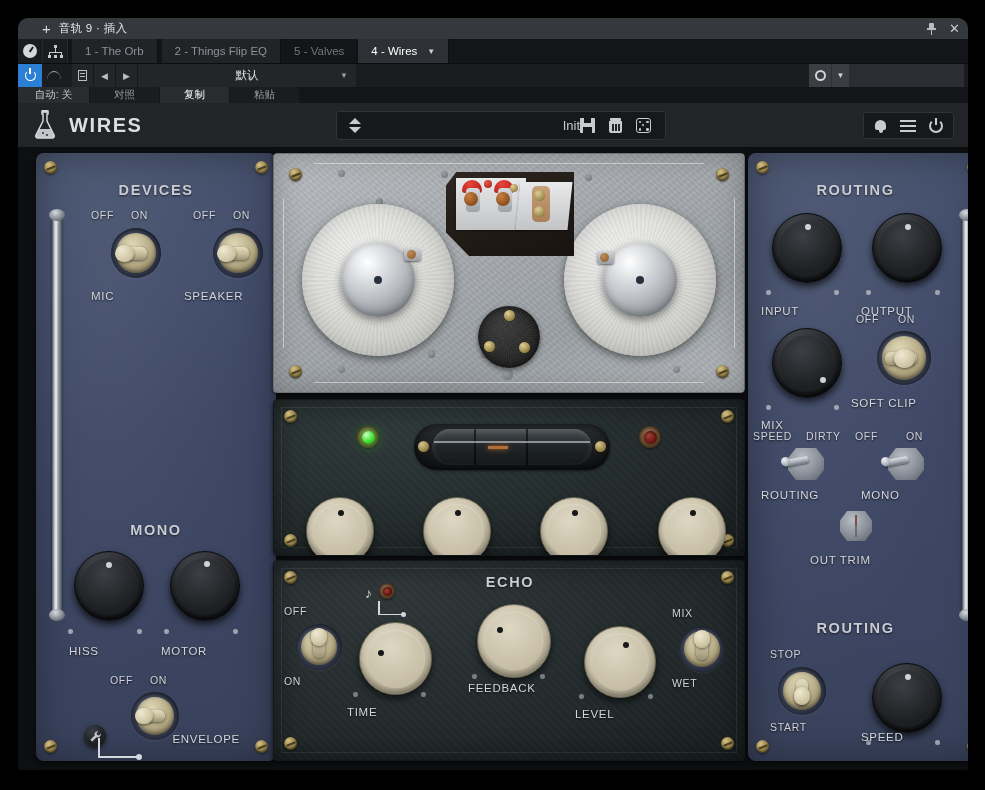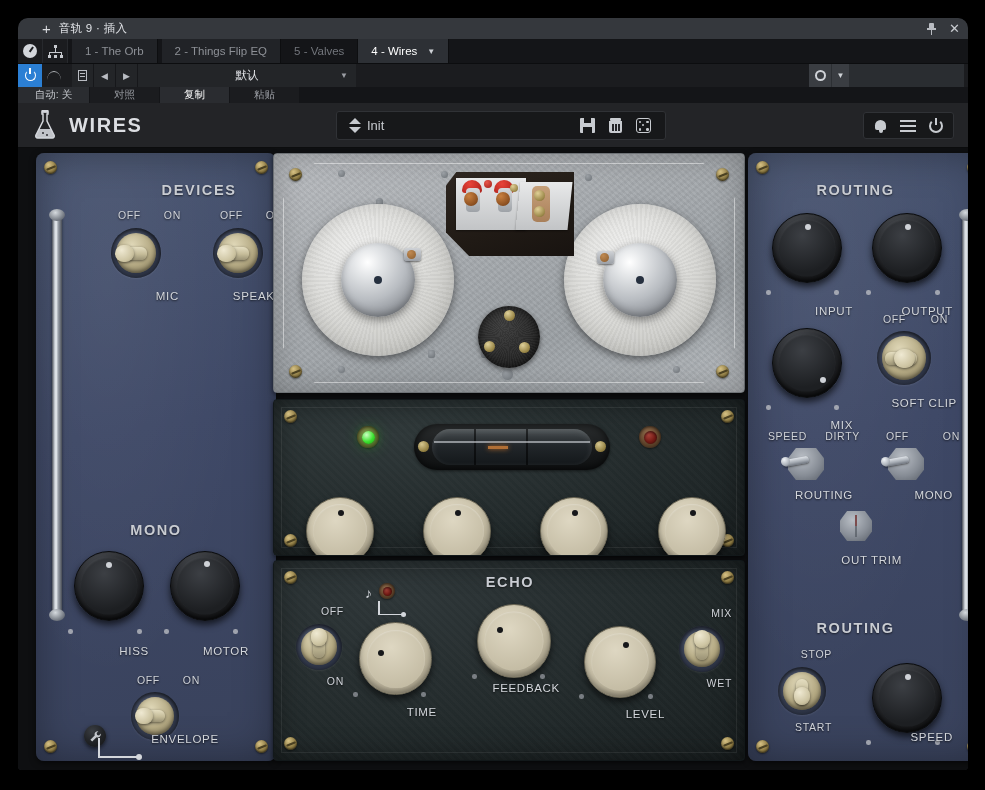--- a/index.html
+++ b/index.html
@@ -135,21 +135,21 @@
   .brand-name { color:#dcdee2; font-size:20px; font-weight:bold; letter-spacing:1.6px;}
 
   #preset-widget {
     position:absolute; left:318px; top:8px; width:330px; height:29px;
     background:#17181a; border:1px solid #303236; border-radius:3px;
     display:flex; align-items:center;
   }
   .spinner { width:24px; display:flex; flex-direction:column; align-items:center; justify-content:center; gap:3px; margin-left:6px;}
   .tri-up { width:0;height:0;border-left:6px solid transparent;border-right:6px solid transparent;border-bottom:6px solid #c8cbd0;}
   .tri-dn { width:0;height:0;border-left:6px solid transparent;border-right:6px solid transparent;border-top:6px solid #c8cbd0;}
-  #plugin-preset-name { flex:1; text-align:left; color:#c6c9ce; font-size:13px; }
+  #plugin-preset-name { flex:1; text-align:right; color:#c6c9ce; font-size:13px; }
   .pbtns { display:flex; align-items:center; gap:14px; padding-right:14px;}
   .floppy { width:15px;height:15px;background:#c8cbd0;position:relative;border-radius:1px;}
   .floppy:before{content:"";position:absolute;left:4px;top:0;width:7px;height:5px;background:#17181a;}
   .floppy:after{content:"";position:absolute;left:3px;bottom:0;width:9px;height:6px;background:#17181a;}
   .trash { width:13px;height:15px;position:relative;}
   .trash:before{content:"";position:absolute;left:0;top:3px;width:13px;height:12px;background:#c8cbd0;border-radius:0 0 2px 2px;}
   .trash:after{content:"";position:absolute;left:1px;top:0px;width:11px;height:2.5px;background:#c8cbd0;border-radius:1px;}
   .trash i{position:absolute;left:3px;top:6px;width:1.5px;height:7px;background:#232427;box-shadow:3px 0 0 #232427,6px 0 0 #232427;z-index:2;}
   .dice { width:15px;height:15px;border:1.6px solid #c8cbd0;border-radius:3px;position:relative;}
   .dice i{position:absolute;width:2.6px;height:2.6px;background:#c8cbd0;border-radius:50%;}
@@ -201,21 +201,21 @@
   }
   .rod-cap { position:absolute; width:16px;height:12px;border-radius:50%;
     background:radial-gradient(ellipse at 40% 30%,#d5dade,#6d737c 70%,#3d4149);}
 
   .sec-title {
     position:absolute; color:#c9ccd2; font-size:14.5px; font-weight:bold;
     letter-spacing:1.6px; text-align:center; text-shadow:0 1px 2px rgba(0,0,0,.6);
   }
   .lbl {
     position:absolute; color:#d3d6db; font-size:11.5px; letter-spacing:.7px;
-    text-align:right; text-shadow:0 1px 2px rgba(0,0,0,.7);
+    text-align:left; text-shadow:0 1px 2px rgba(0,0,0,.7);
   }
   .lbl.sm { font-size:10.5px; color:#cfd2d8; }
 
   
   .knob-black {
     position:absolute; border-radius:50%;
     background:
       radial-gradient(circle at 38% 24%, #4a4d52 0%, #2a2c30 38%, #17181a 72%, #0d0e10 100%);
     box-shadow: 0 4px 7px rgba(0,0,0,.65), inset 0 -2px 4px rgba(0,0,0,.8), inset 0 2px 3px rgba(255,255,255,.07);
     border:1px solid #0a0b0c;
@@ -579,21 +579,21 @@
       <div id="panel-left" class="panel-blue">
         <div class="screw" style="left:8px;  top:8px;"></div>
         <div class="screw" style="right:8px; top:8px;"></div>
         <div class="screw" style="left:8px;  bottom:8px;"></div>
         <div class="screw" style="right:8px; bottom:8px;"></div>
 
         <div class="rod" style="left:16px; top:62px; height:400px;"></div>
         <div class="rod-cap" style="left:13px; top:56px;"></div>
         <div class="rod-cap" style="left:13px; top:456px;"></div>
 
-        <div class="sec-title" style="left:0; top:29px; width:240px;margin-left:43px;">DEVICES</div>
+        <div class="sec-title" style="left:0; top:29px; width:240px;">DEVICES</div>
 
         <div class="lbl sm" style="left:55px; top:56px; width:50px;">OFF</div>
         <div class="lbl sm" style="left:95px; top:56px; width:50px;">ON</div>
         <div class="toggle" style="left:75px; top:75px; width:50px; height:50px;">
           <span class="ring" style="width:40px;height:40px;"></span>
           <span class="bat" style="left:6px; top:19px; width:30px; height:13px;"></span>
           <span class="bat tip" style="left:4px; top:17px; width:19px; height:17px; border-radius:9px;"></span>
         </div>
         <div class="lbl" style="left:55px; top:137px; width:88px;">MIC</div>
 
@@ -632,21 +632,21 @@
         <div class="wrench" style="left:48px; top:572px;">
           <svg width="13" height="13" viewBox="0 0 13 13">
               <path d="M9.4 1.2a3.3 3.3 0 0 0-3.7 4.3L1.4 9.8l1.8 1.8 4.3-4.3a3.3 3.3 0 0 0 4.3-3.7L10 5.4 8.1 4.9 7.6 3z" fill="#c3c6cb"></path>
             </svg>
         </div>
         <div class="env-arrow" style="left:62px; top:585px; width:44px; height:22px;">
           <i style="left:0; top:0; width:1.6px; height:20px;"></i>
           <i style="left:0; top:18.4px; width:40px; height:1.6px;"></i>
           <i style="left:38px; top:16px; width:6px; height:6px; border-radius:50%;"></i>
         </div>
-        <div class="lbl" style="left:94px; top:580px; width:110px; text-align:center;">ENVELOPE</div>
+        <div class="lbl" style="left:94px; top:580px; width:110px; text-align:right;">ENVELOPE</div>
       </div>
 
       <div id="center-stack">
 
         <div id="machine-plate">
           <div class="plate-bevel"></div>
 
           <div class="screw" style="left:15px; top:14px;"></div>
           <div class="screw" style="right:15px; top:14px;"></div>
           <div class="screw" style="left:15px; bottom:14px;"></div>

